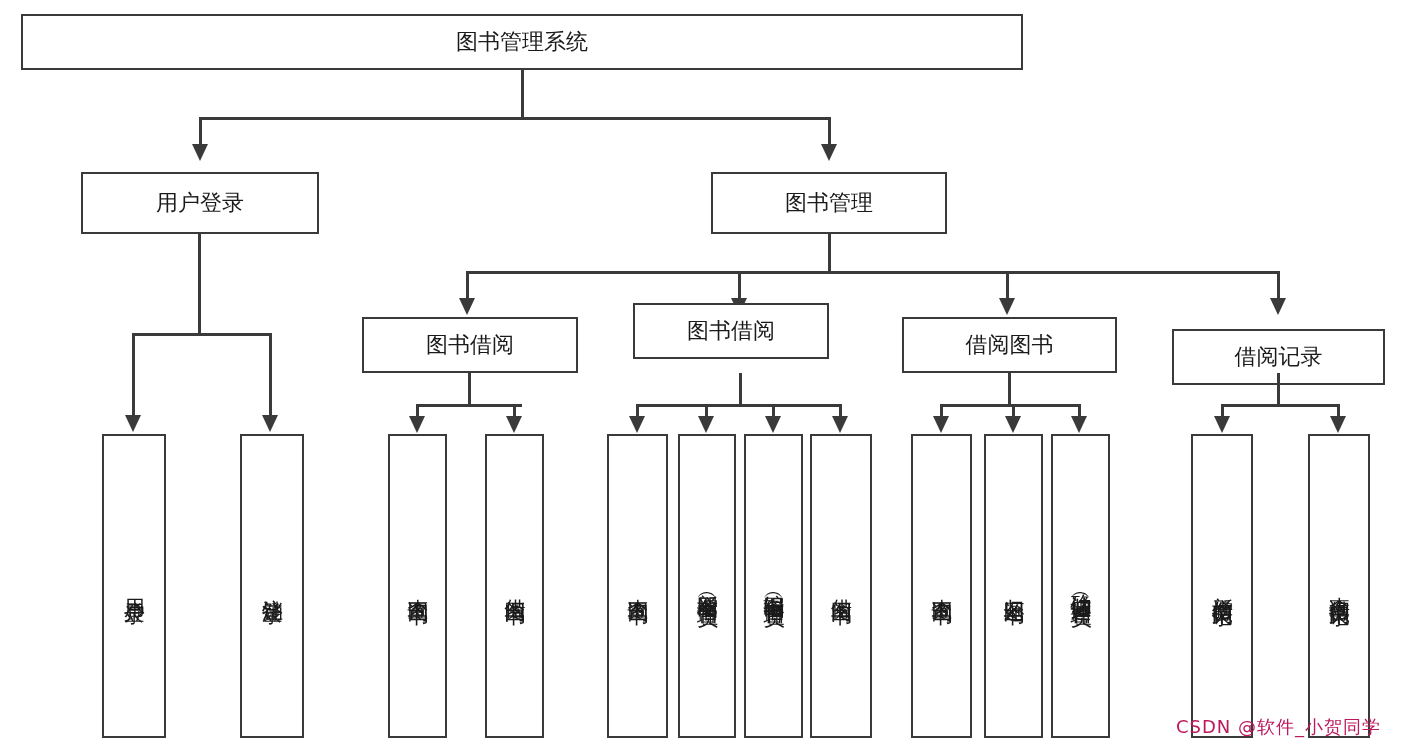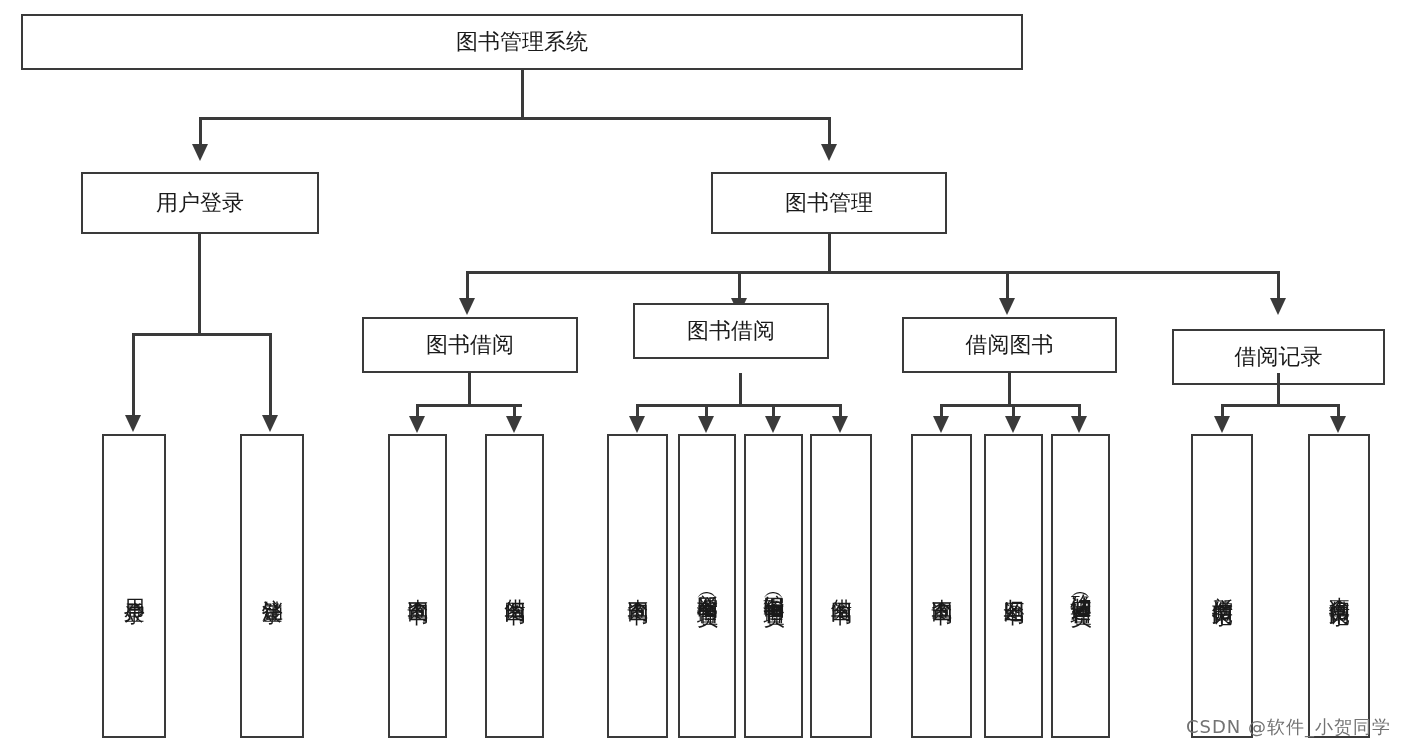--- a/index.html
+++ b/index.html
@@ -56,24 +56,24 @@
   .arrow{
     position:absolute;
     width:0;height:0;
     border-left:8px solid transparent;
     border-right:8px solid transparent;
     border-top:17px solid #3a3a3a;
   }
   
   #watermark{
     position:absolute;
-    right:14px;
+    right:24px;
     bottom:8px;
     font-size:18px;
-    color:#737373;
+    color:#be185d;
     letter-spacing:1px;
     white-space:nowrap;
     pointer-events:none;
   }
 </style>
 </head>
 <body>
 
 <div id="canvas">
 

